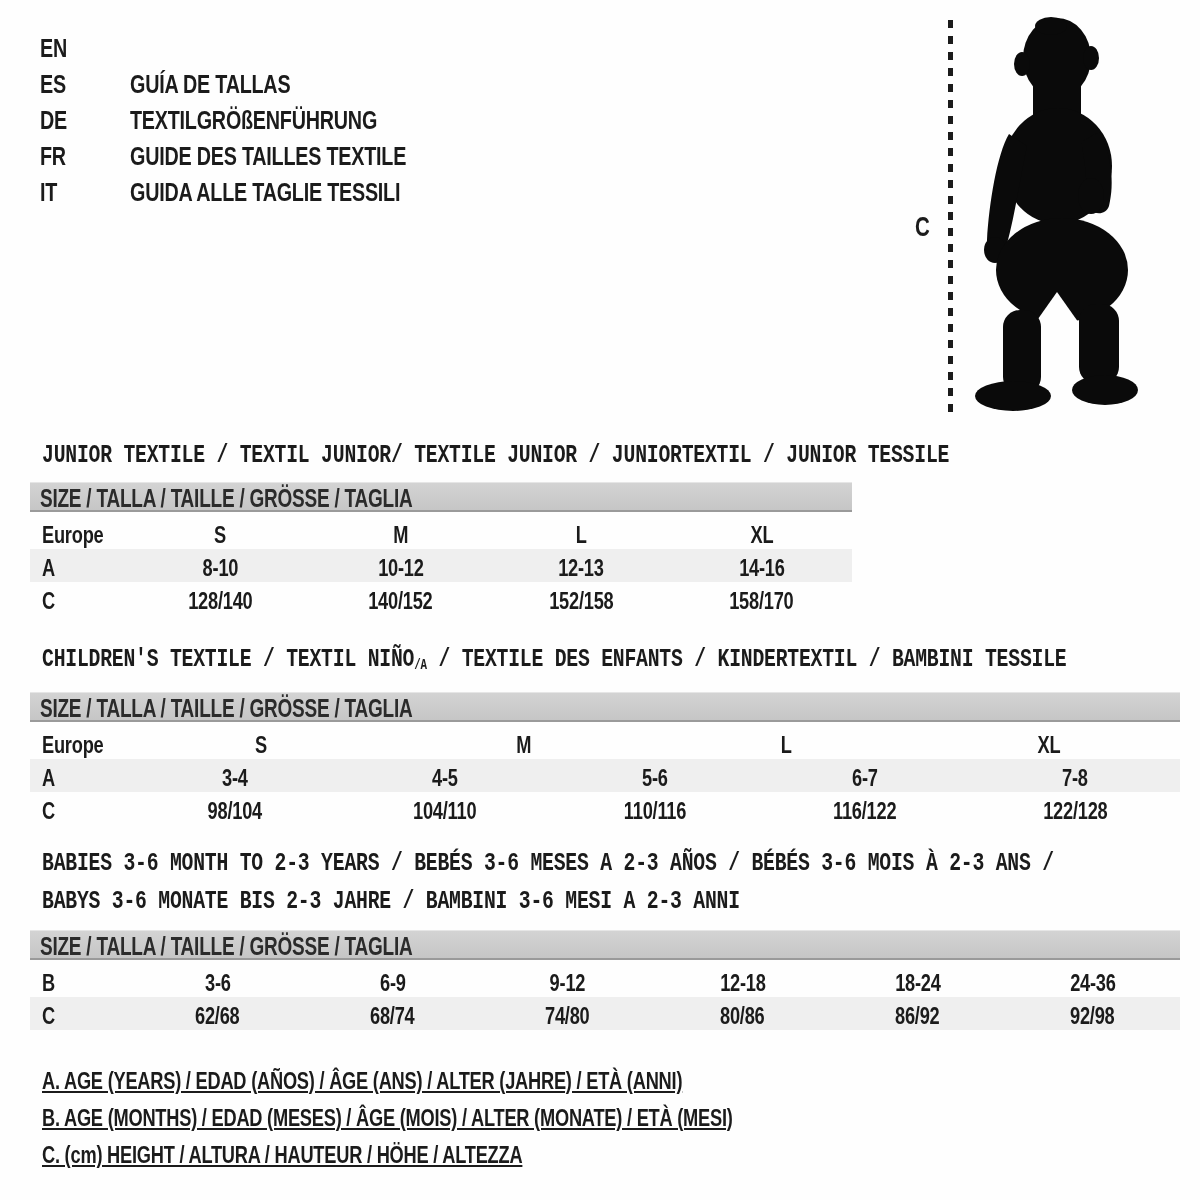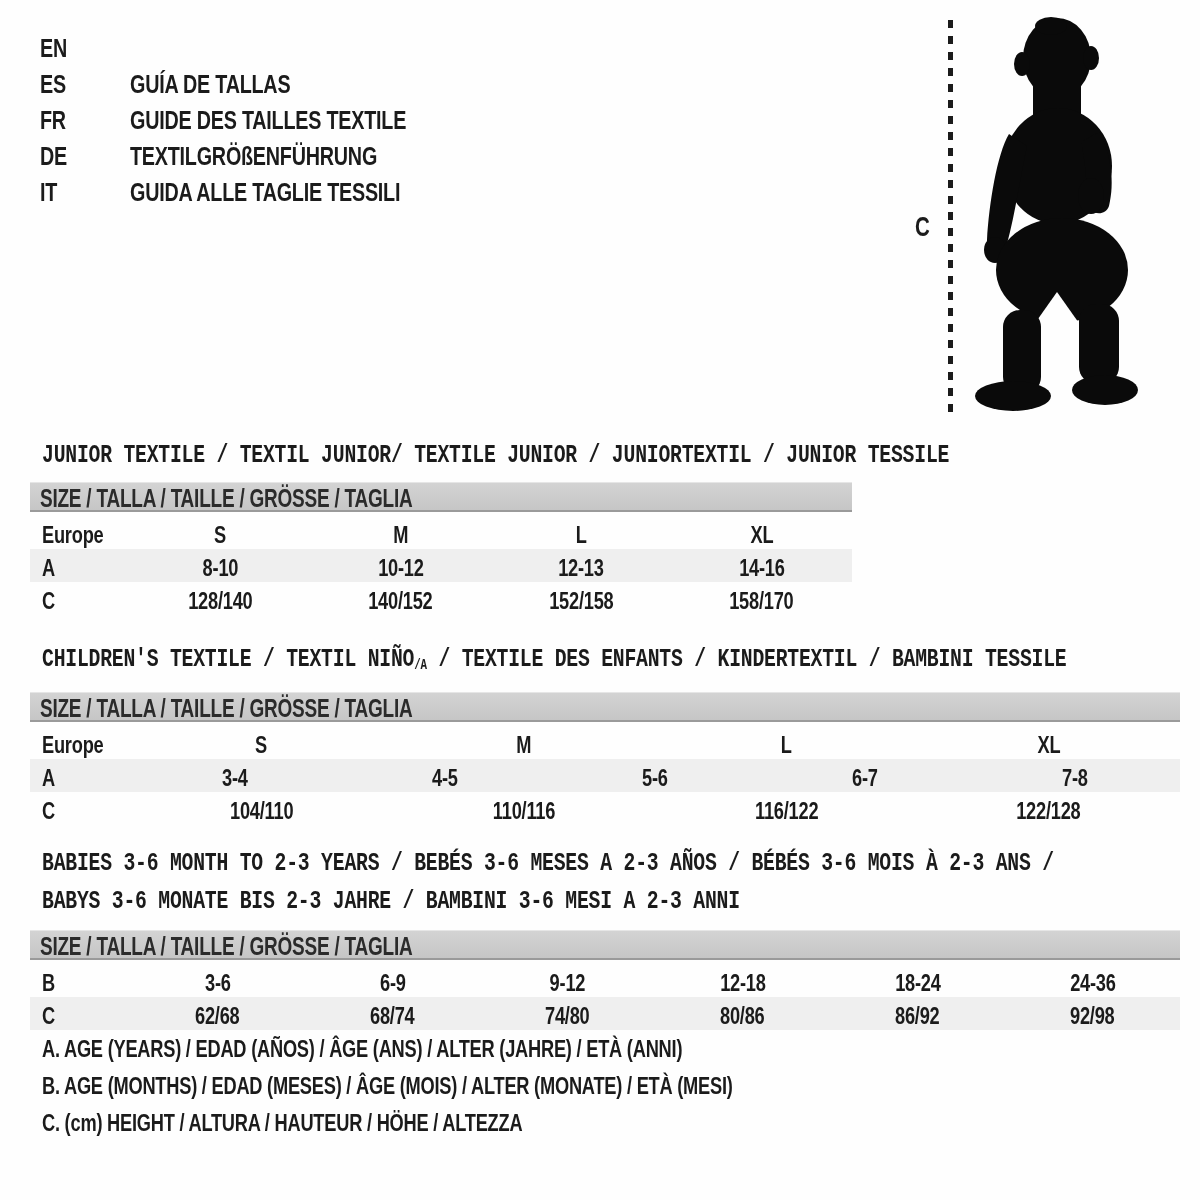--- a/index.html
+++ b/index.html
@@ -48,41 +48,41 @@
     padding-left:10px;
     font-size:25px; color:#2b2b2b;
     margin-bottom:4px;
   }
   .trow { display:flex; align-items:flex-end; height:33px; font-size:24px; }
   .trow.shaded { background:var(--alt-row,#efefef); }
   .trow .lbl  { width:100px; padding-left:12px; text-align:left; }
   .trow .cell { flex:1; text-align:center; }
 
   
-  .legend { position:absolute; left:42px; top:1030px; }
+  .legend { position:absolute; left:42px; top:1062px;text-decoration:underline; }
   .legend-line { height:37px; display:flex; align-items:center; font-size:24px; }
 </style>
 </head>
 <body>
 
 <div class="lang-list">
   <div class="lang-row">
     <span class="lang-code-wrap"><span class="cx">EN</span></span>
   </div>
   <div class="lang-row">
     <span class="lang-code-wrap"><span class="cx">ES</span></span>
     <span><span class="cx">GUÍA DE TALLAS</span></span>
   </div>
   <div class="lang-row">
+    <span class="lang-code-wrap"><span class="cx">DE</span></span>
+    <span><span class="cx">TEXTILGRÖßENFÜHRUNG</span></span>
+  </div>
+  <div class="lang-row">
     <span class="lang-code-wrap"><span class="cx">FR</span></span>
     <span><span class="cx">GUIDE DES TAILLES TEXTILE</span></span>
-  </div>
-  <div class="lang-row">
-    <span class="lang-code-wrap"><span class="cx">DE</span></span>
-    <span><span class="cx">TEXTILGRÖßENFÜHRUNG</span></span>
   </div>
   <div class="lang-row">
     <span class="lang-code-wrap"><span class="cx">IT</span></span>
     <span><span class="cx">GUIDA ALLE TAGLIE TESSILI</span></span>
   </div>
 </div>
 
 <div class="figure">
   <div class="dash-line"></div>
   <div class="figure-label"><span class="cx">C</span></div>
@@ -164,20 +164,21 @@
   <div class="trow shaded">
     <span class="lbl"><span class="cx">A</span></span>
     <span class="cell"><span class="cxc">3-4</span></span>
     <span class="cell"><span class="cxc">4-5</span></span>
     <span class="cell"><span class="cxc">5-6</span></span>
     <span class="cell"><span class="cxc">6-7</span></span>
     <span class="cell"><span class="cxc">7-8</span></span>
   </div>
   <div class="trow">
     <span class="lbl"><span class="cx">C</span></span>
+    <span class="cell"><span class="cxc">98/104</span></span>
     <span class="cell"><span class="cxc">104/110</span></span>
     <span class="cell"><span class="cxc">110/116</span></span>
     <span class="cell"><span class="cxc">116/122</span></span>
     <span class="cell"><span class="cxc">122/128</span></span>
   </div>
 </section>
 
 <h2 class="sec-title" style="top:844px;">
   <span class="line"><span class="cx">BABIES 3-6 MONTH TO 2-3 YEARS / BEBÉS 3-6 MESES A 2-3 AÑOS / BÉBÉS 3-6 MOIS À 2-3 ANS /</span></span>
   <span class="line"><span class="cx">BABYS 3-6 MONATE BIS 2-3 JAHRE / BAMBINI 3-6 MESI A 2-3 ANNI</span></span>

